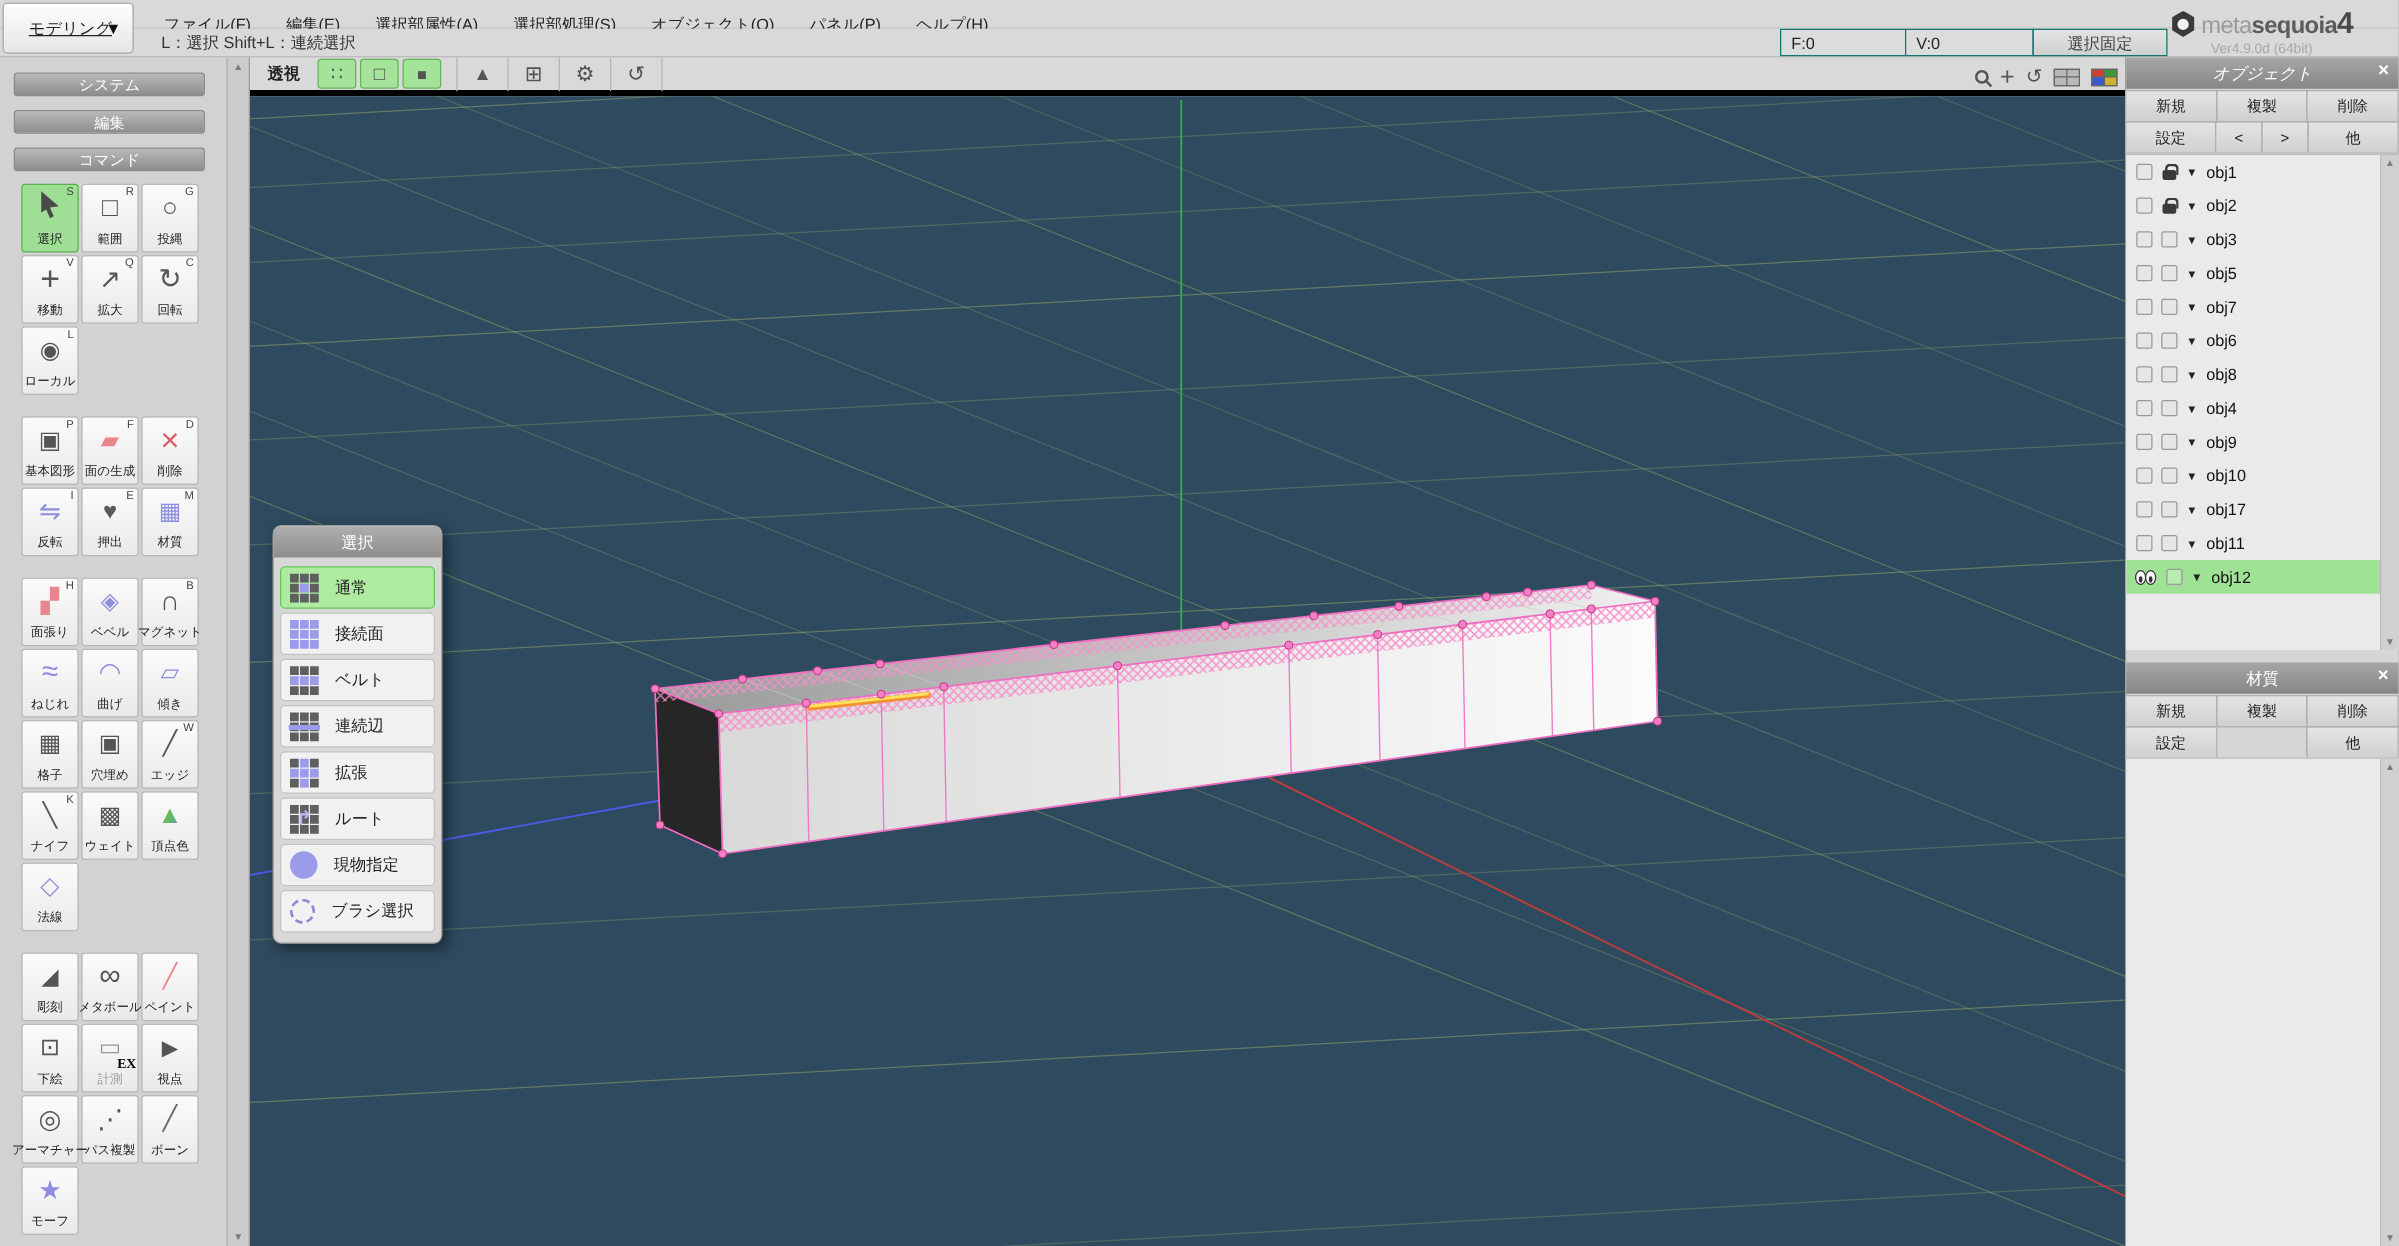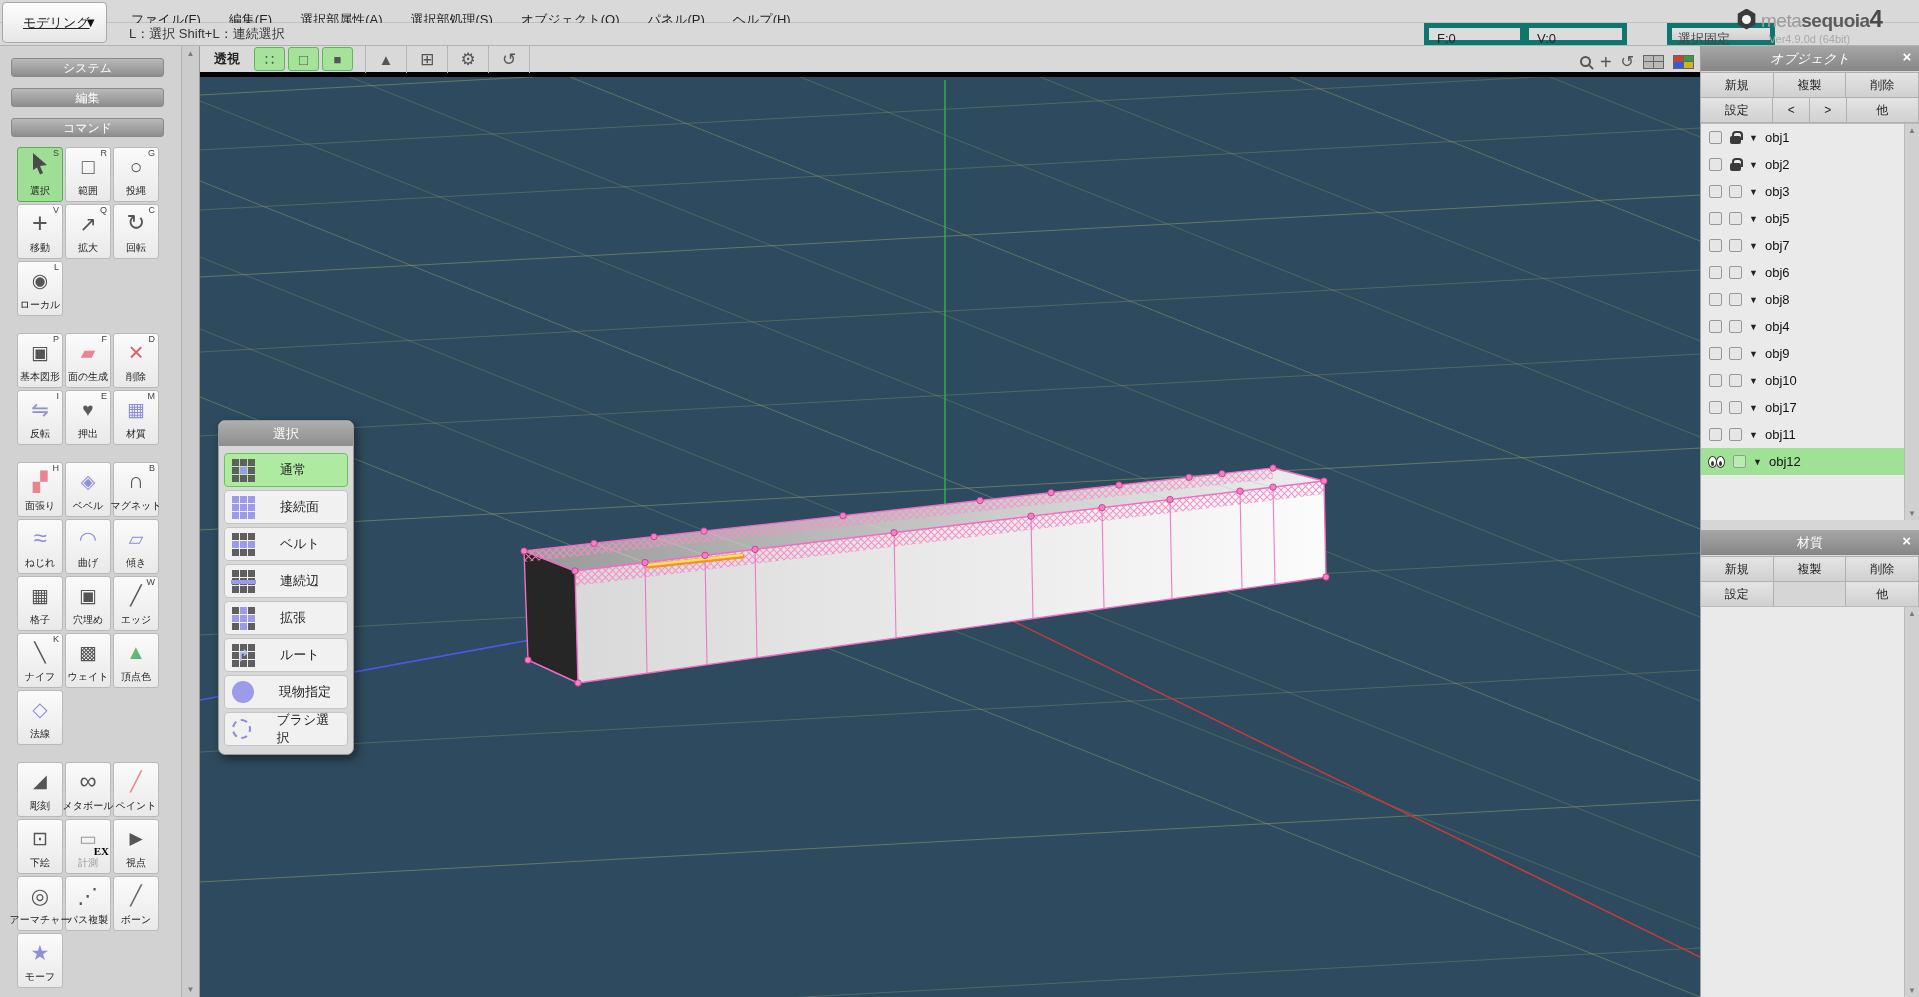--- a/index.html
+++ b/index.html
@@ -7,22 +7,22 @@
   #app { position:relative; width:1919px; height:997px; overflow:hidden;
          font-family:"Liberation Sans","DejaVu Sans",sans-serif; background:#d6d6d6; color:#222; }
 
   
   .menubar { position:absolute; left:0; top:0; width:100%; height:23px; background:#d9d9d9; border-bottom:1px solid #c2c2c2; }
   .menu-list { position:absolute; left:131px; top:0; height:39px; display:flex; gap:28px; align-items:center; font-size:13px; }
   .menu-item { cursor:default; white-space:nowrap; }
   .statusbar { position:absolute; left:0; top:23px; width:100%; height:23px; background:#d9d9d9; border-bottom:1px solid #b2b2b2; }
   .status-hint { position:absolute; left:129px; top:0; line-height:22px; font-size:13px; color:#333; white-space:nowrap; }
   .status-cell { position:absolute; top:0; height:22px; line-height:21px; font-size:13px; padding-left:8px;
-                 border:5px solid #0f766e; background:#dcdcdc; }
-  .fix-btn { padding:0 6px; color:#444; background:linear-gradient(#e3e3e3,#d0d0d0);margin-left:41px; }
+                 border:1px solid #0f766e; background:#dcdcdc; }
+  .fix-btn { text-align:center; padding:0 6px; color:#444; background:linear-gradient(#e3e3e3,#d0d0d0); }
   .mode-select { position:absolute; left:2px; top:2px; width:105px; height:41px; background:linear-gradient(#fefefe,#e6e6e6);
                  border:1px solid #a8a8a8; border-radius:4px; z-index:6; display:flex; align-items:center; }
   .mode-select .lbl { font-size:13px; margin-left:20px;text-decoration:underline; }
   .mode-select .arr { position:absolute; right:9px; font-size:13px; color:#111; }
   .logo-block { position:absolute; right:0; top:0; width:219px; height:46px; text-align:center; }
   .logo-line { margin-top:5px; display:flex; align-items:center; justify-content:center; gap:4px; }
   .hex { position:relative; width:21px; height:21px; background:#3a3a3a;
          clip-path:polygon(50% 0,92% 25%,92% 75%,50% 100%,8% 75%,8% 25%); }
   .hex:after { content:""; position:absolute; left:6px; top:6px; width:9px; height:9px; background:#f2f2f2; border-radius:50%; }
   .logo-meta { font-size:19px; color:#9b9b9b; letter-spacing:-.5px; }
@@ -72,21 +72,21 @@
   .quad.color i:nth-child(1){background:#d04030;} .quad.color i:nth-child(2){background:#3a9a3a;}
   .quad.color i:nth-child(3){background:#3a5ad0;} .quad.color i:nth-child(4){background:#d0b030;}
 
   
   .float-panel { position:absolute; left:18px; top:343px; width:136px; background:#d8d8d8; border:1px solid #999;
                  border-radius:7px; box-shadow:3px 4px 10px rgba(0,0,0,.45); overflow:hidden; z-index:4; }
   .fp-title { height:25px; background:linear-gradient(#aeaeae,#8e8e8e); color:#fff; font-size:13px;
               display:flex; align-items:center; justify-content:center; }
   .fp-items { padding:4px 4px 5px 4px; }
   .fp-item { height:34px; margin:3px 1px; background:#f1f1f1; border:1px solid #c4c4c4; border-radius:4px;
-             display:flex; align-items:center; gap:25px; padding:0 7px; font-size:13px; color:#222; }
+             display:flex; align-items:center; gap:13px; padding:0 7px; font-size:13px; color:#222; }
   .fp-item.selected { background:#aeeba0; border-color:#64c558; }
   .g9 { position:relative; display:grid; grid-template-columns:repeat(3,7px); grid-template-rows:repeat(3,7px); gap:1px; }
   .g9 i { background:#5f5f5f; } .g9 i.b { background:#9b9bea; }
   .g9 .bar { position:absolute; left:-1px; right:-1px; top:10px; height:4px; background:#9b9bea; }
   .g9 .rt { position:absolute; inset:-4px; display:flex; align-items:center; justify-content:center;
             color:#b8b8f4; font-weight:bold; font-size:16px; }
   .ci { width:22px; height:22px; border-radius:50%; background:#9b9bea; }
   .cd { width:20px; height:20px; border-radius:50%; border:2px dashed #8a8ad8; }
 
   

